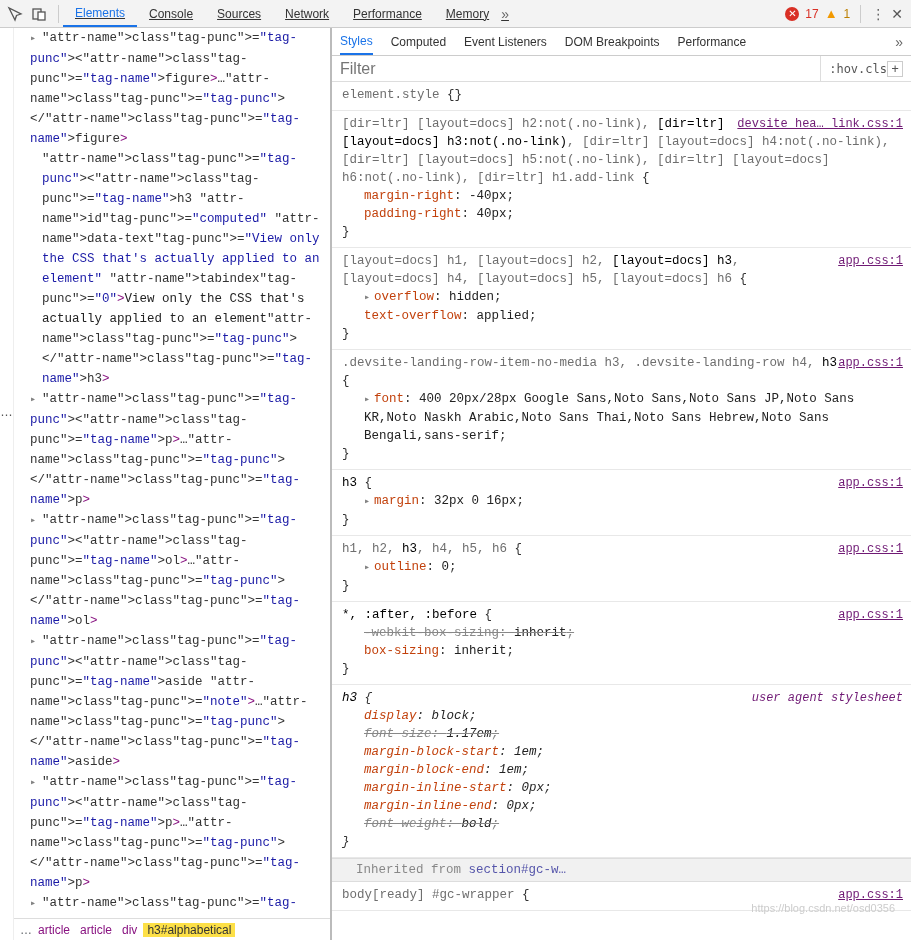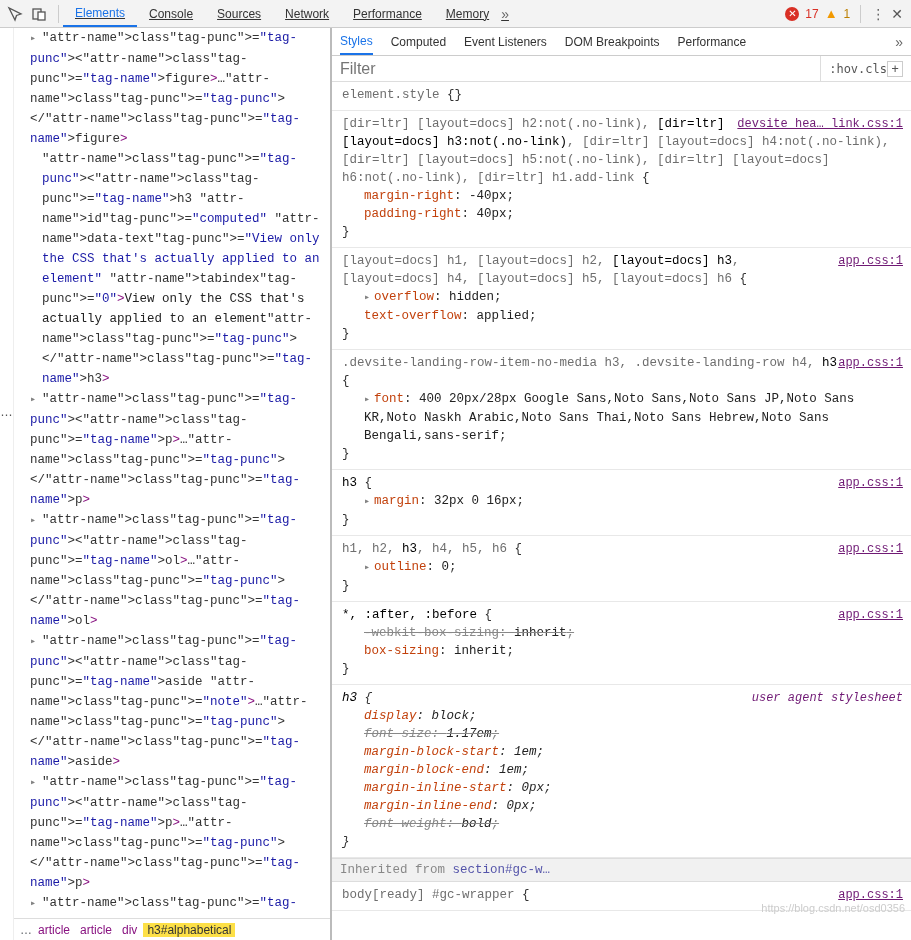--- a/index.html
+++ b/index.html
@@ -163,32 +163,32 @@
     font-size:10px;
     margin-right:4px;
   }
   .strike { text-decoration: line-through; color:#888; }
   .strike .prop { color:#888; }
   .ua { font-style: italic; }
   .ua .src { font-style: italic; text-decoration: none; }
   .inherit-bar {
     background:#f1f1f1;
     color:#888;
-    padding: 2px 8px;
+    padding: 2px 24px;
     border-top:1px solid #ddd;
     border-bottom:1px solid #ddd;
   }
   .inherit-bar .lnk { color:#5555aa; }
 
   
   .styles-scroll::-webkit-scrollbar, .dom-scroll::-webkit-scrollbar { width:10px; }
   .styles-scroll::-webkit-scrollbar-thumb, .dom-scroll::-webkit-scrollbar-thumb { background:#c1c1c1; }
 
   .watermark {
-    position:absolute; right:6px; bottom:26px; color:#ccc; font-size:11px; pointer-events:none;
+    position:absolute; right:16px; bottom:26px; color:#ccc; font-size:11px; pointer-events:none;
   }
 </style>
 </head>
 <body>
 
 <div class="toolbar">
   <div class="tool-icons">
     <span>
       <svg width="16" height="16" viewBox="0 0 16 16">
           <path fill="none" stroke="#555" stroke-width="1.3" d="M2 2l6 12 1.5-4.5L14 8z"></path>

